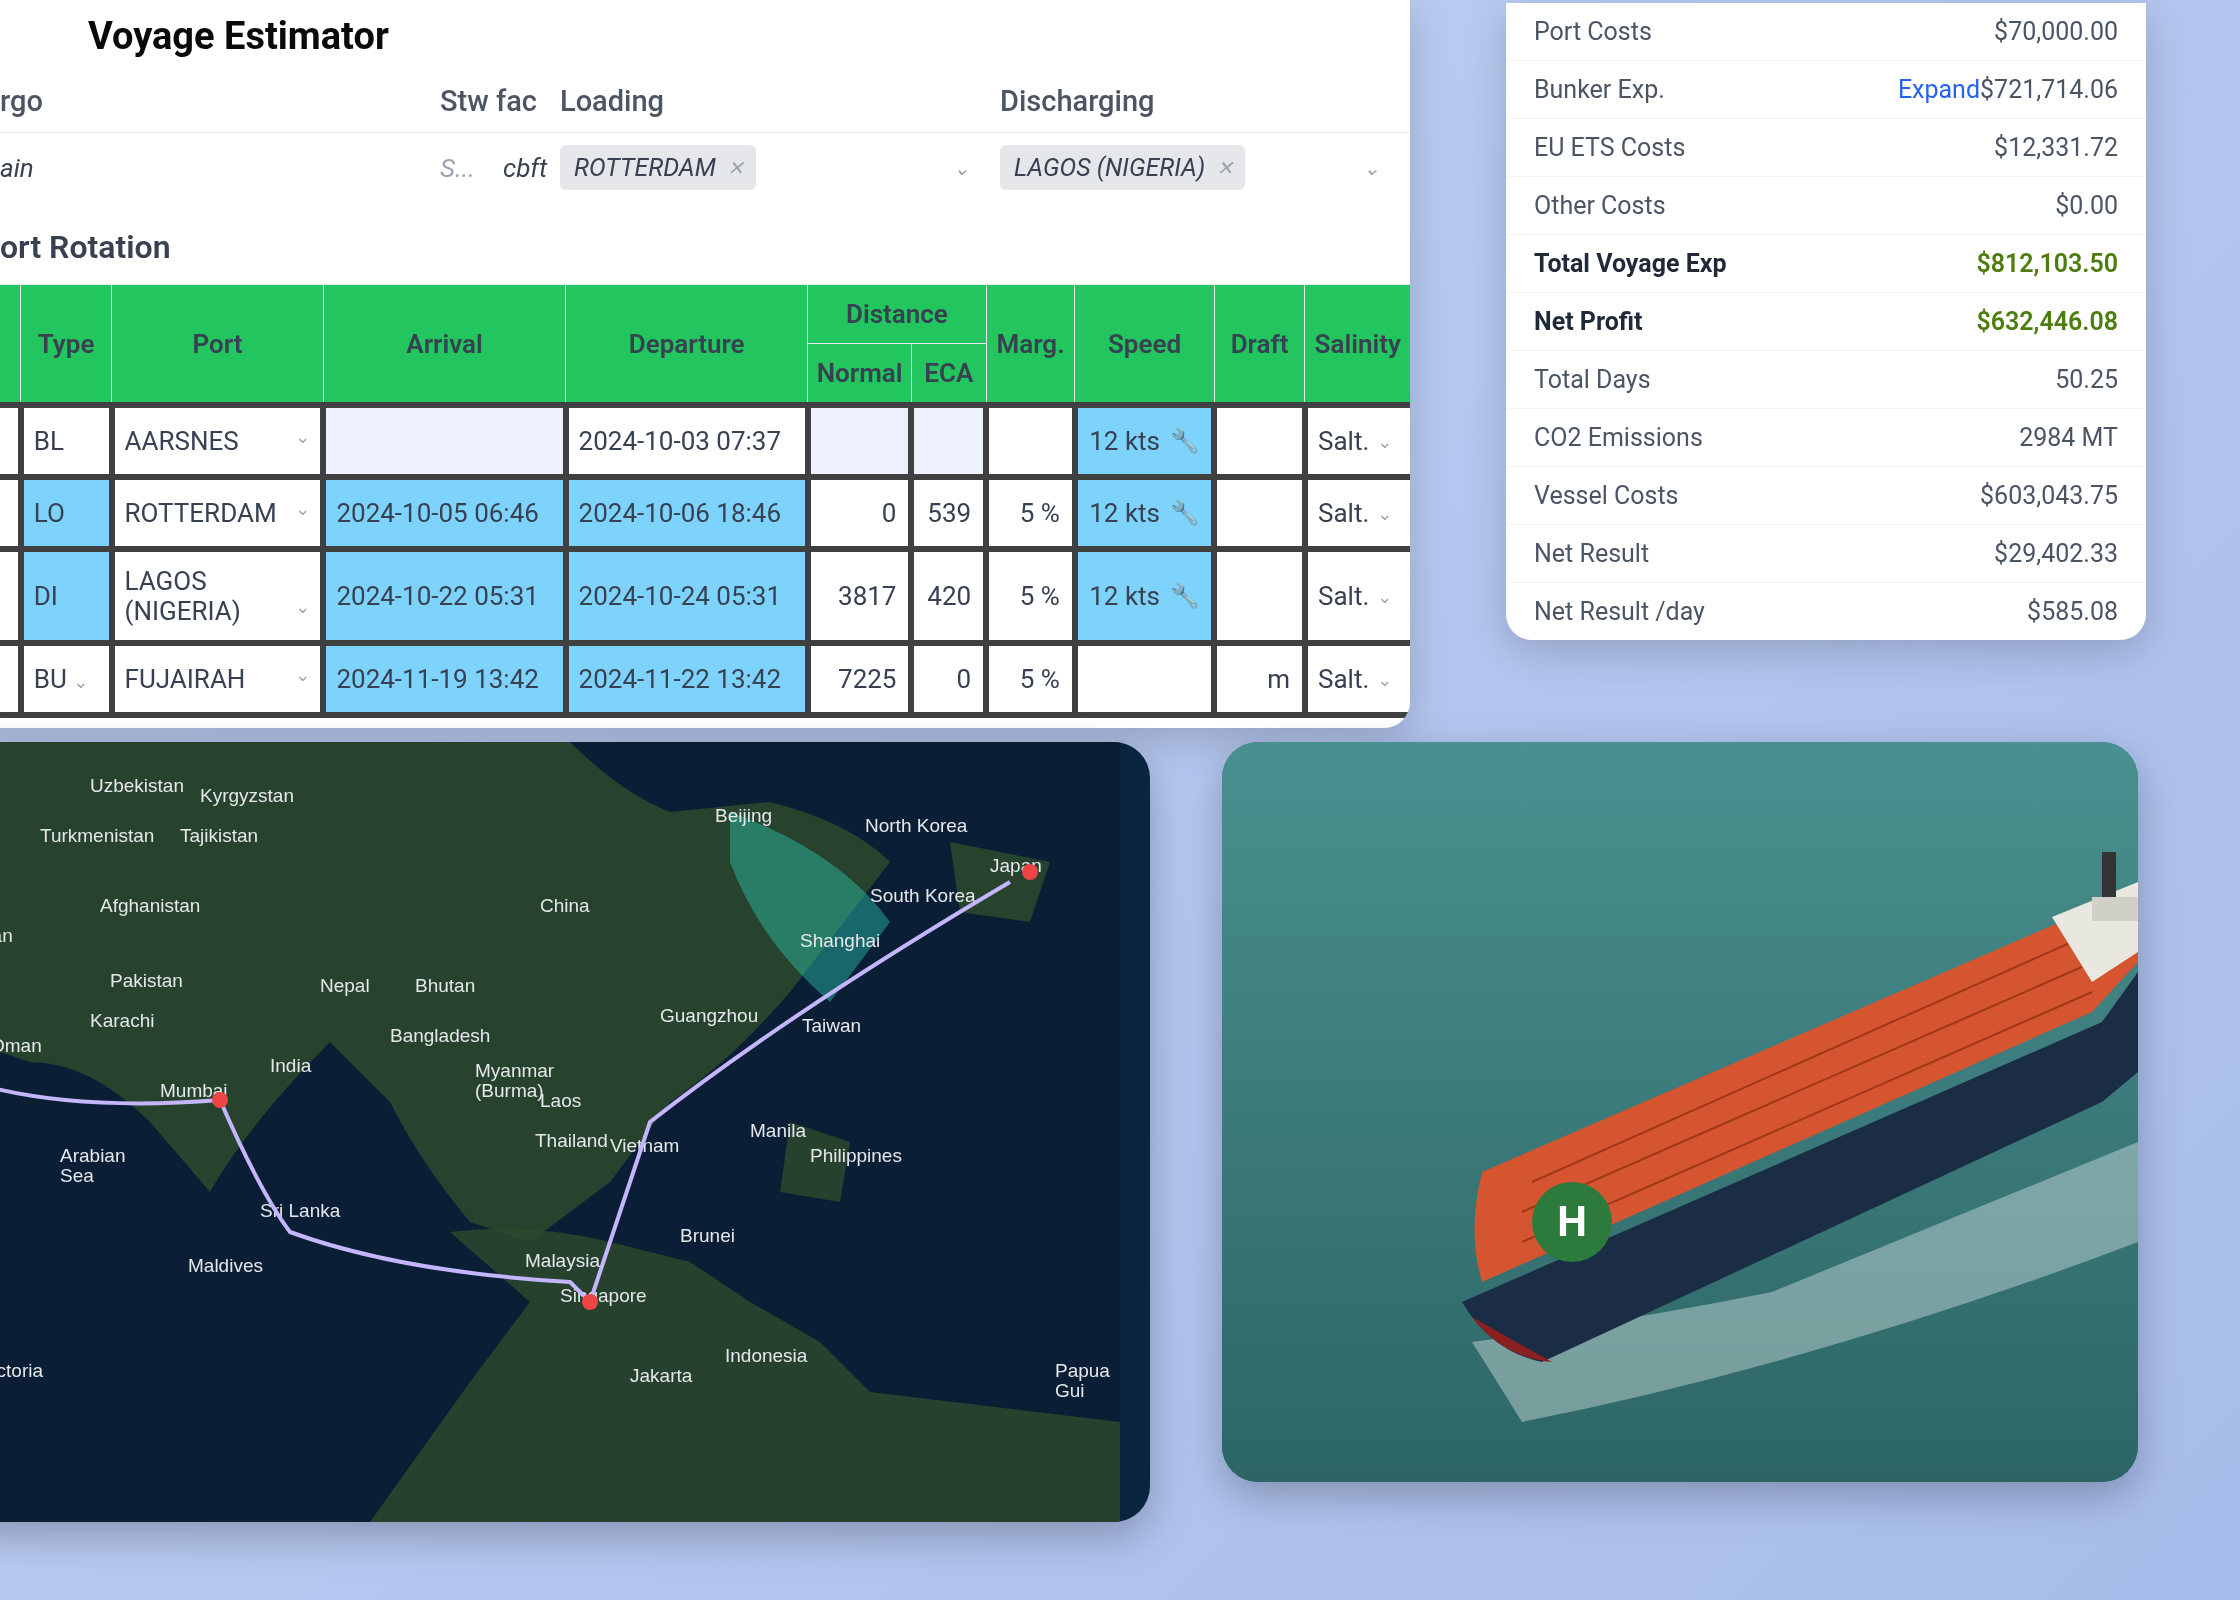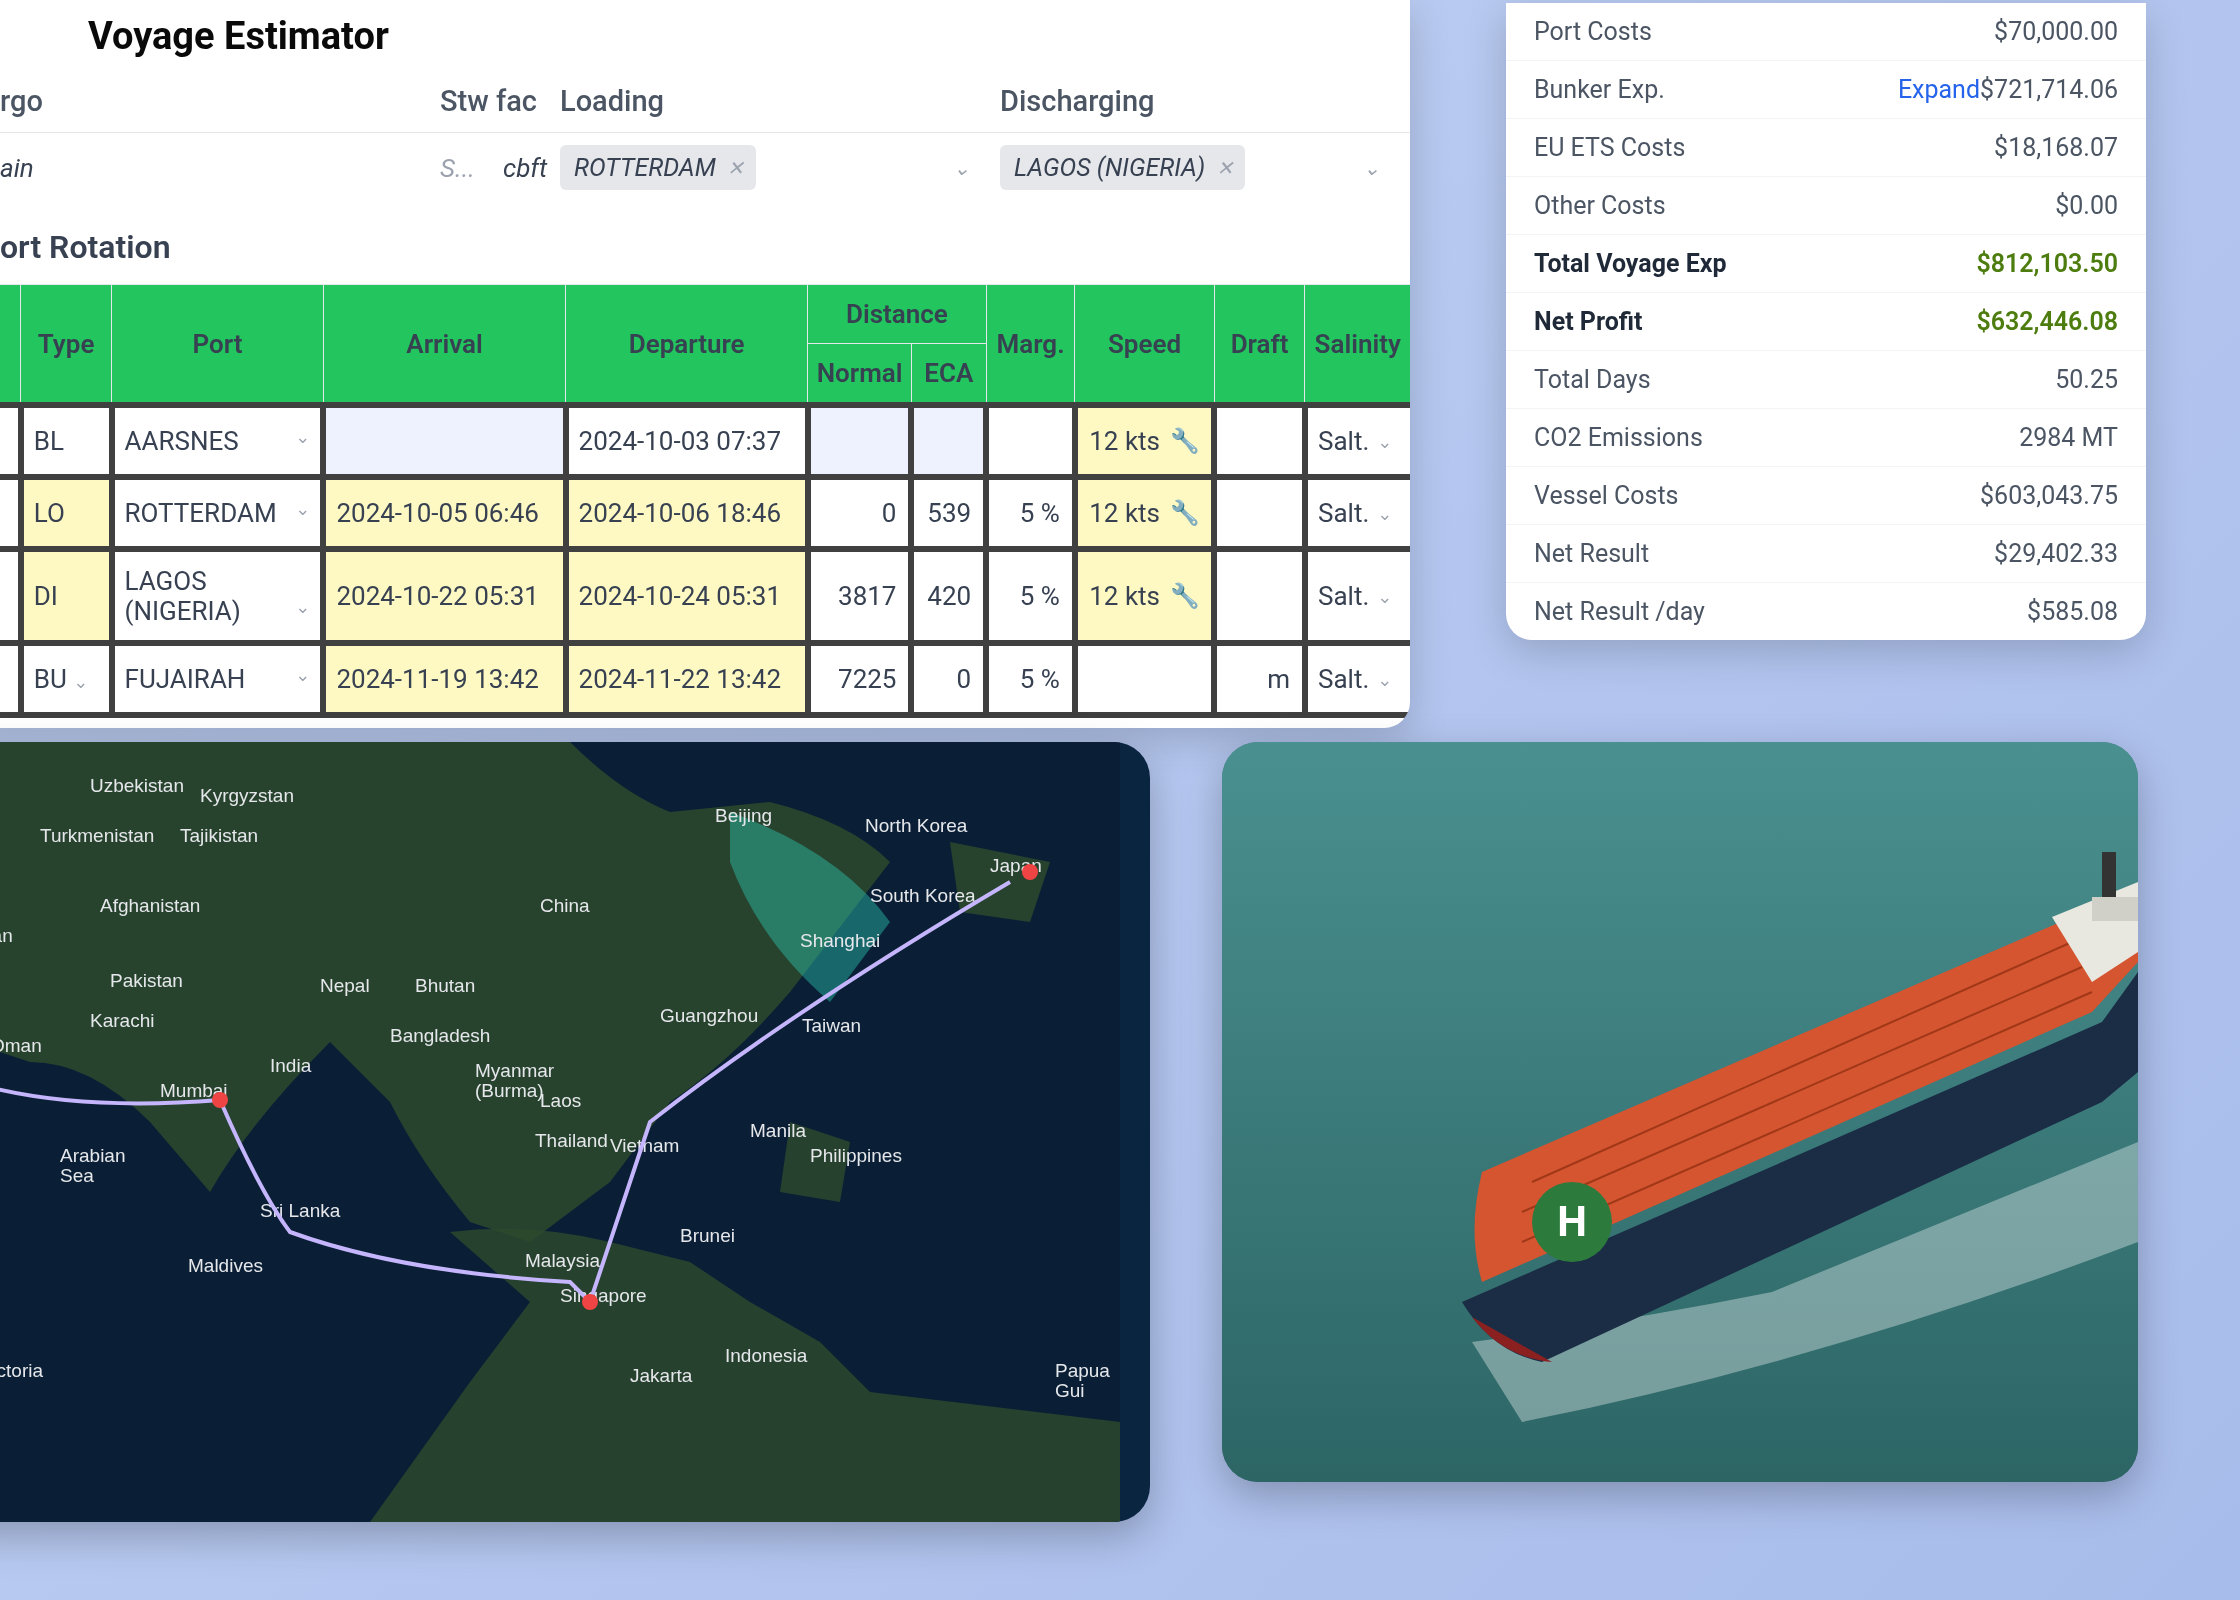--- a/index.html
+++ b/index.html
@@ -117,21 +117,21 @@
   border: 6px solid #404040;
   text-align: left;
   height: 72px;
 }
 .rotation-table td.num { text-align: right; padding-right: 12px; }
 .rotation-table td.ctr { text-align: center; }
 .rotation-table th.nosides, .rotation-table td.nosides {
   border-left: none;
 }
 .rotation-table th:last-child, .rotation-table td:last-child { border-right: none; }
-.highlight { background: #fef9c3; }
+.highlight { background: #7dd3fc; }
 .bluecell { background: #eef2ff; }
 .speed-cell { display: flex; align-items: center; gap: 10px; justify-content: center; }
 .wrench-icon { color: #2563eb; font-size: 24px; }
 .salinity-cell { display: flex; align-items: center; gap: 8px; }
 .mini-chevron { color: #9ca3af; font-size: 18px; }
 .col-icon { width: 80px; }
 .col-type { width: 90px; }
 .col-port { width: 210px; }
 .col-arr { width: 240px; }
 .col-dep { width: 240px; }
@@ -326,21 +326,21 @@
         <span class="cost-label">Port Costs</span>
         <span class="cost-value" style="margin-left:auto">$70,000.00</span>
       </div>
       <div class="cost-row">
         <span class="cost-label">Bunker Exp.</span>
         <span class="cost-link">Expand</span>
         <span class="cost-value" style="margin-left:auto">$721,714.06</span>
       </div>
       <div class="cost-row">
         <span class="cost-label">EU ETS Costs</span>
-        <span class="cost-value" style="margin-left:auto">$18,168.07</span>
+        <span class="cost-value" style="margin-left:auto">$12,331.72</span>
       </div>
       <div class="cost-row">
         <span class="cost-label">Other Costs</span>
         <span class="cost-value" style="margin-left:auto">$0.00</span>
       </div>
       <div class="cost-row">
         <span class="cost-label bold">Total Voyage Exp</span>
         <span class="cost-value bold" style="margin-left:auto">$812,103.50</span>
       </div>
       <div class="cost-row">

